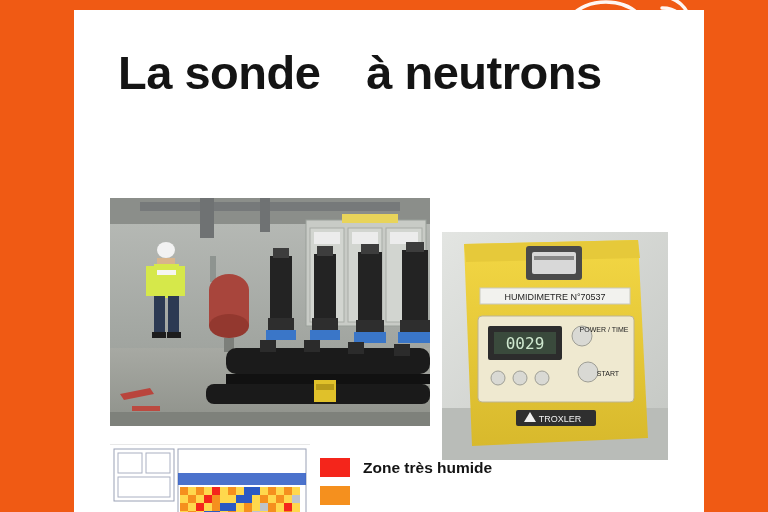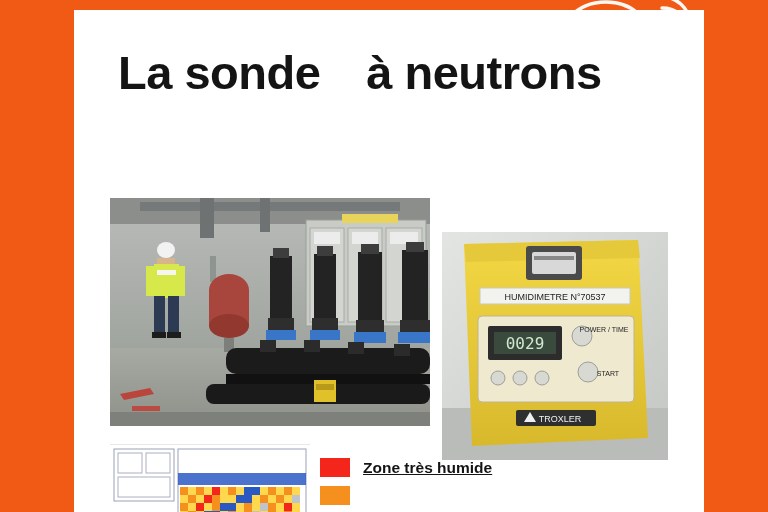--- a/index.html
+++ b/index.html
@@ -130,21 +130,20 @@
   .swatch {
     width: 30px;
     height: 19px;
     margin-right: 13px;
     flex: 0 0 auto;
   }
   .legend-label {
     font-size: 15.5px;
     font-weight: bold;
     color: #141414;
-    text-decoration: underline;
   }
   
   .plan {
     position: absolute;
     left: 36px;
     top: 434px;
     width: 200px;
     height: 78px;
     background: #ffffff;
     overflow: hidden;

